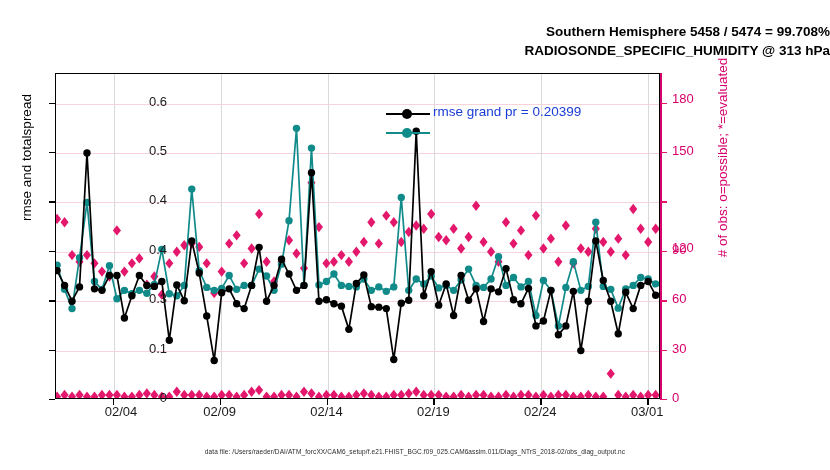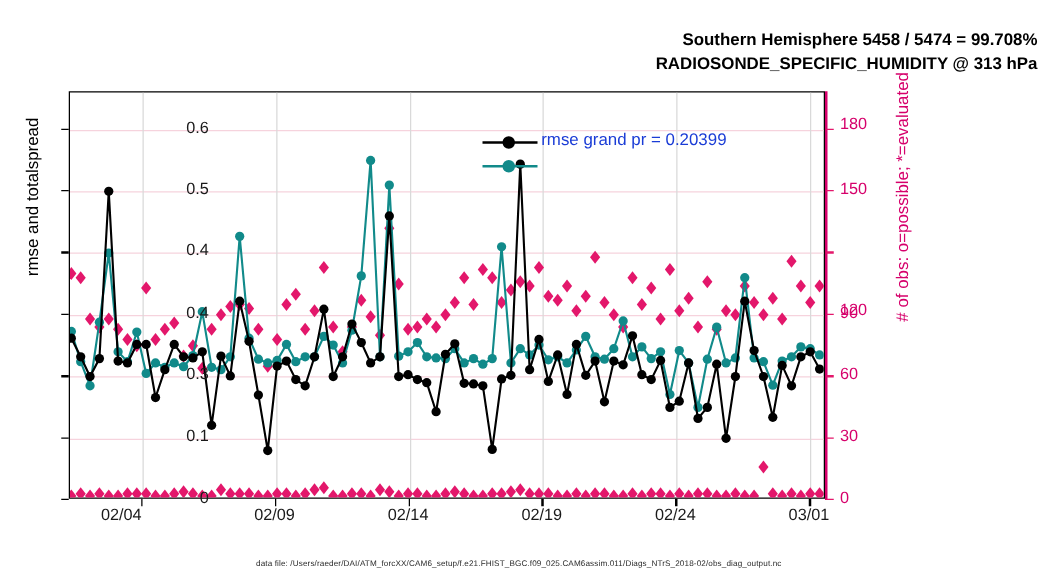--- a/index.html
+++ b/index.html
@@ -454,21 +454,21 @@
     <div class="ytick-mark-r" style="top: 300.212px; background: rgb(227, 23, 107);"></div>
     <div class="ytick-r" style="top: 250.818px;">90</div>
     <div class="ytick-mark-r" style="top: 250.818px; background: rgb(227, 23, 107);"></div>
     <div class="ytick-r" style="top: 201.424px; margin-top: 48px;">120</div>
     <div class="ytick-mark-r" style="top: 201.424px; background: rgb(227, 23, 107);"></div>
     <div class="ytick-r" style="top: 152.03px;">150</div>
     <div class="ytick-mark-r" style="top: 152.03px; background: rgb(227, 23, 107);"></div>
     <div class="ytick-r" style="top: 100px;">180</div>
     <div class="ytick-mark-r" style="top: 102.636px; background: rgb(227, 23, 107);"></div>
     <div class="xtick-mark" style="left: 112.721px;"></div>
-    <div class="xtick-lbl" style="left: 97px;">02/04</div>
+    <div class="xtick-lbl" style="left: 121px;">02/04</div>
     <div class="xtick-mark" style="left: 219.611px;"></div>
     <div class="xtick-lbl" style="left: 219.611px;">02/09</div>
     <div class="xtick-mark" style="left: 326.502px;"></div>
     <div class="xtick-lbl" style="left: 326.502px;">02/14</div>
     <div class="xtick-mark" style="left: 433.392px;"></div>
     <div class="xtick-lbl" style="left: 433.392px;">02/19</div>
     <div class="xtick-mark" style="left: 540.283px;"></div>
     <div class="xtick-lbl" style="left: 540.283px;">02/24</div>
     <div class="xtick-mark" style="left: 647.173px;"></div>
     <div class="xtick-lbl" style="left: 647.173px;">03/01</div>

